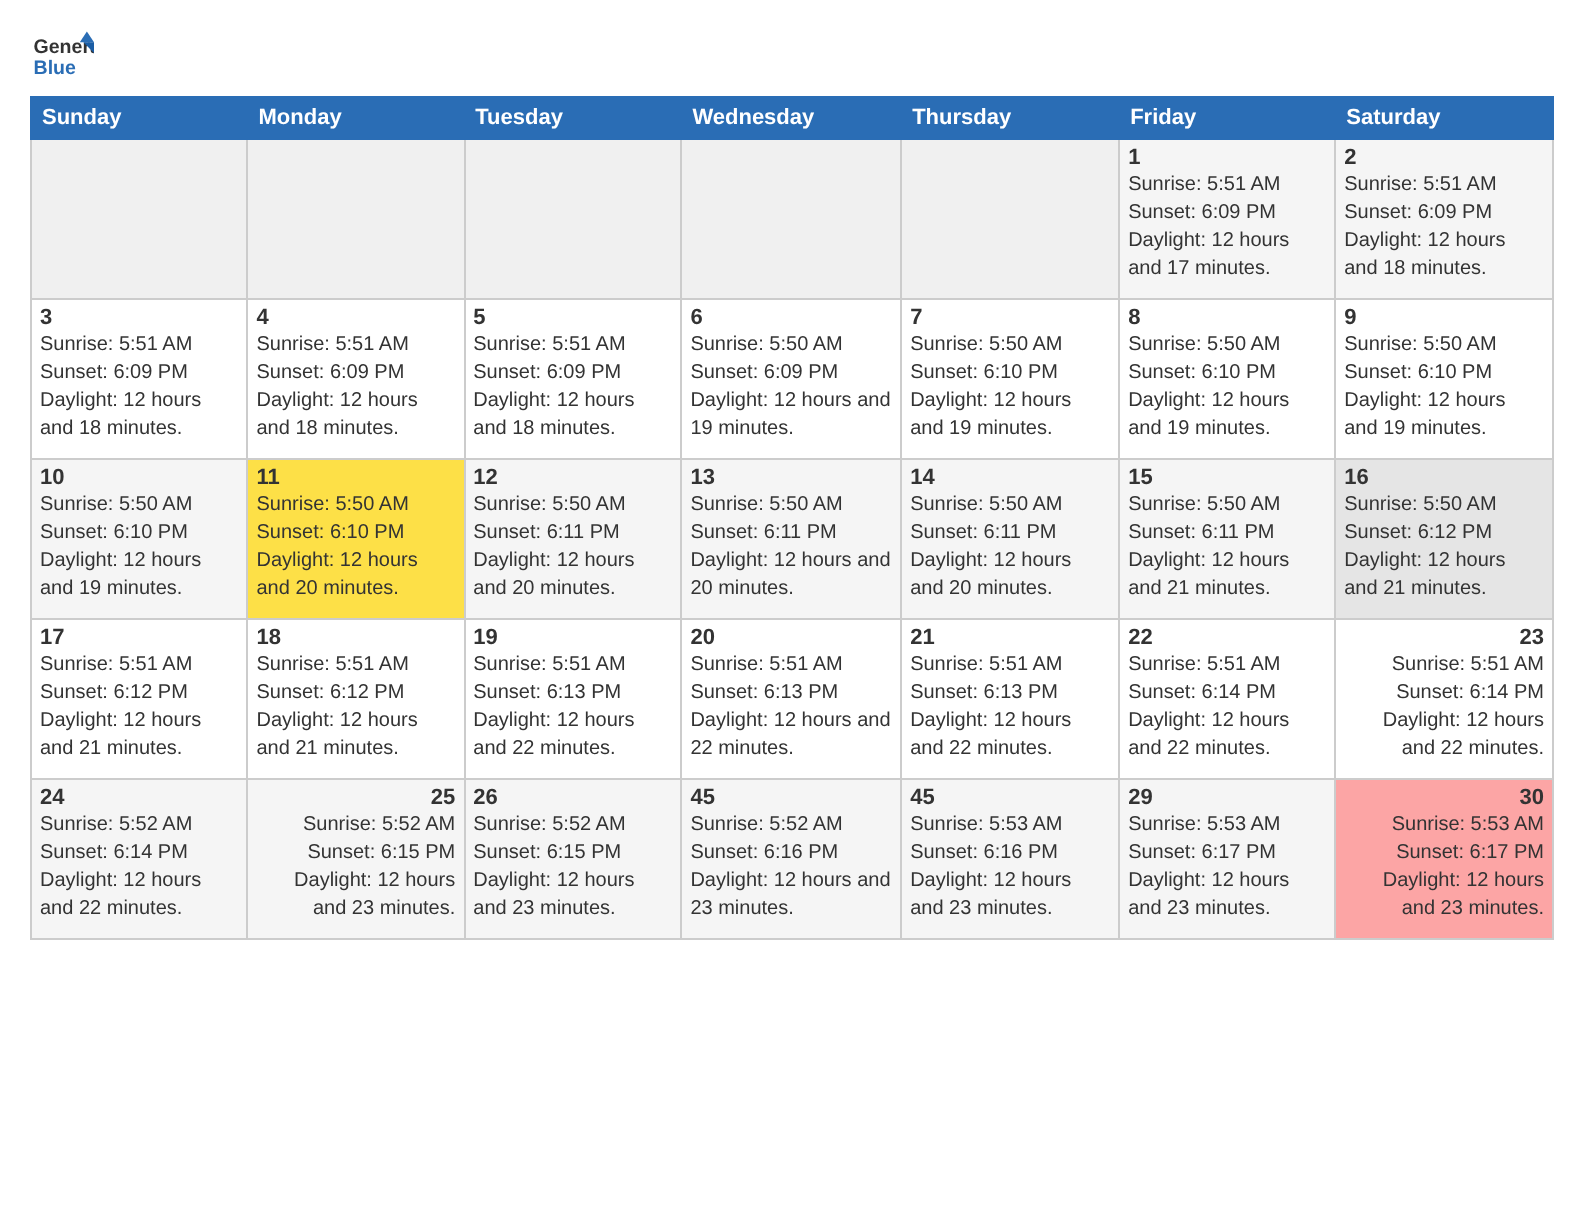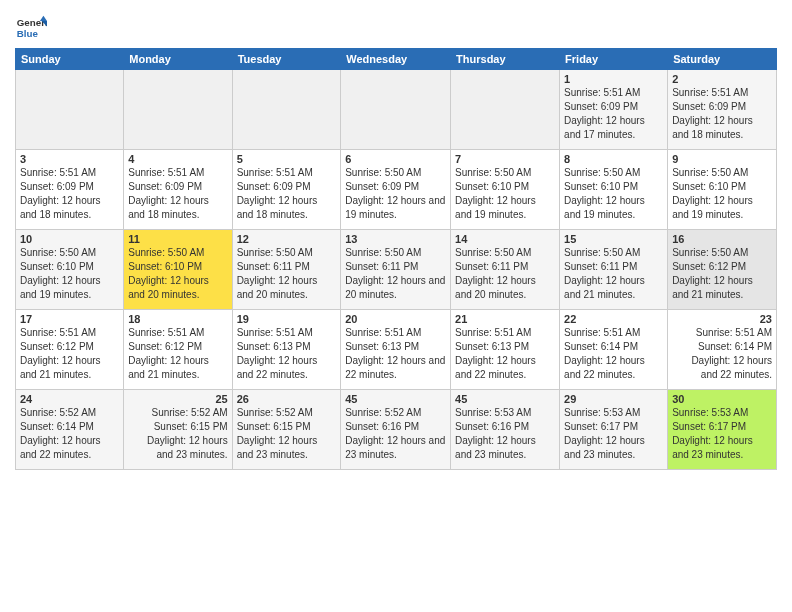--- a/index.html
+++ b/index.html
@@ -333,21 +333,21 @@
 Daylight: 12 hours
 and 23 minutes.</div>
           </td>
           <td style="background: rgb(245, 245, 245);">
             <span class="day-num">29</span>
             <div class="day-info">Sunrise: 5:53 AM
 Sunset: 6:17 PM
 Daylight: 12 hours
 and 23 minutes.</div>
           </td>
-          <td style="background: #bef264;">
+          <td style="background: #fca5a5; text-align: right;">
             <span class="day-num">30</span>
             <div class="day-info">Sunrise: 5:53 AM
 Sunset: 6:17 PM
 Daylight: 12 hours
 and 23 minutes.</div>
           </td>
         </tr>
       </tbody>
   </table>
 </div>

